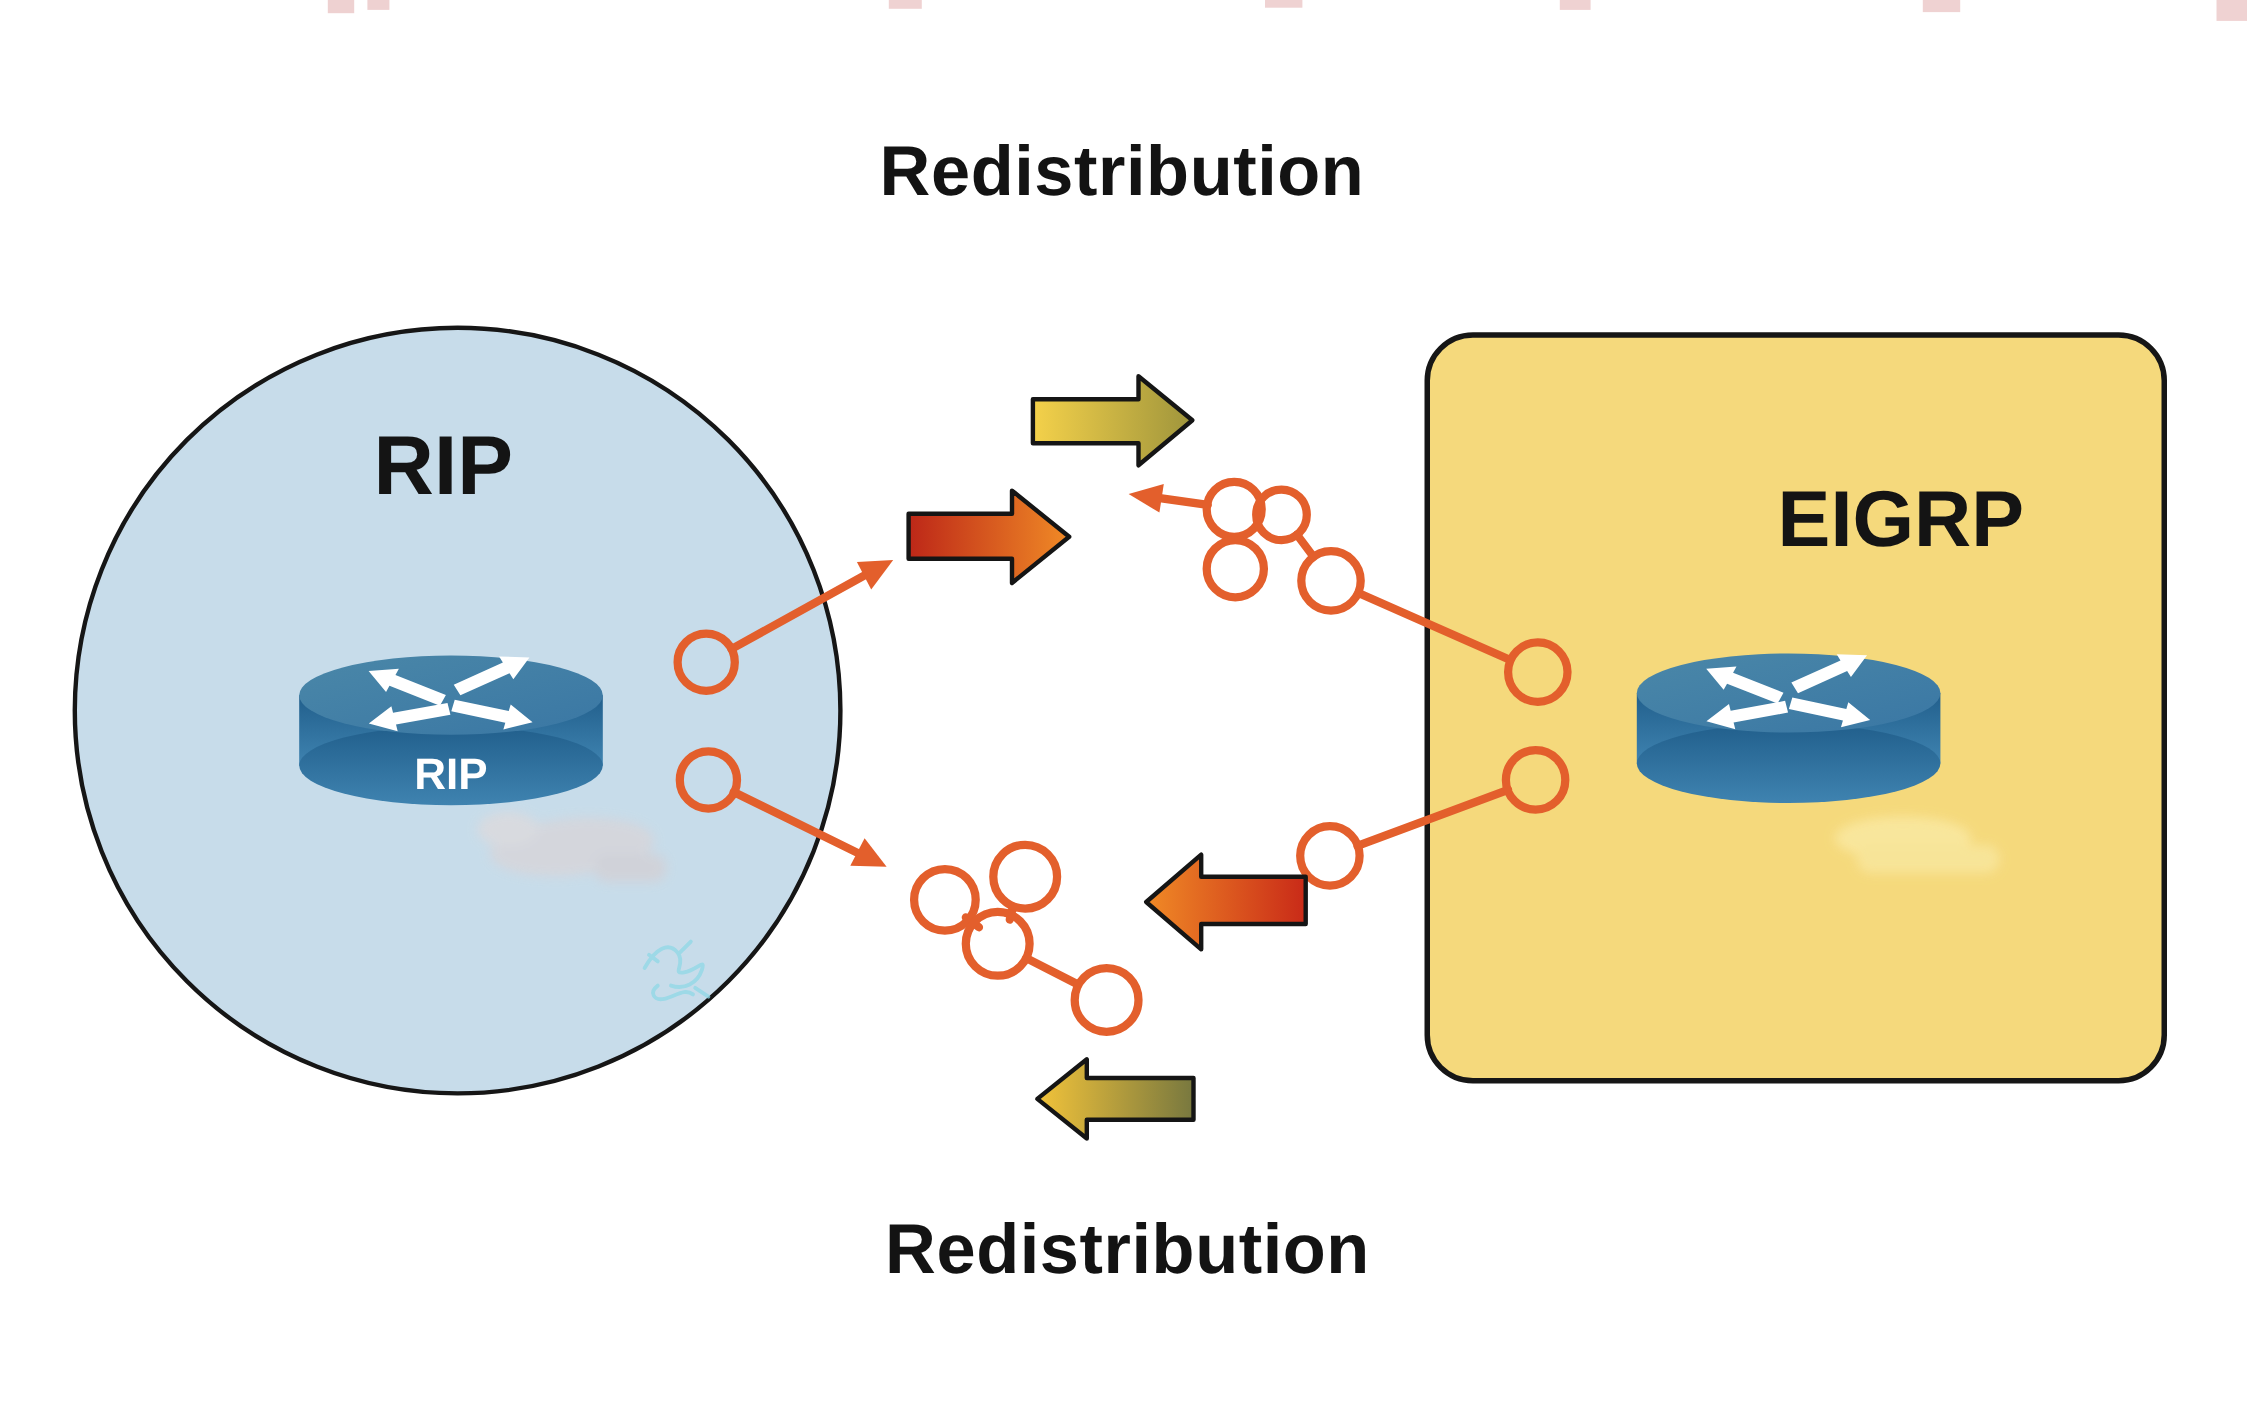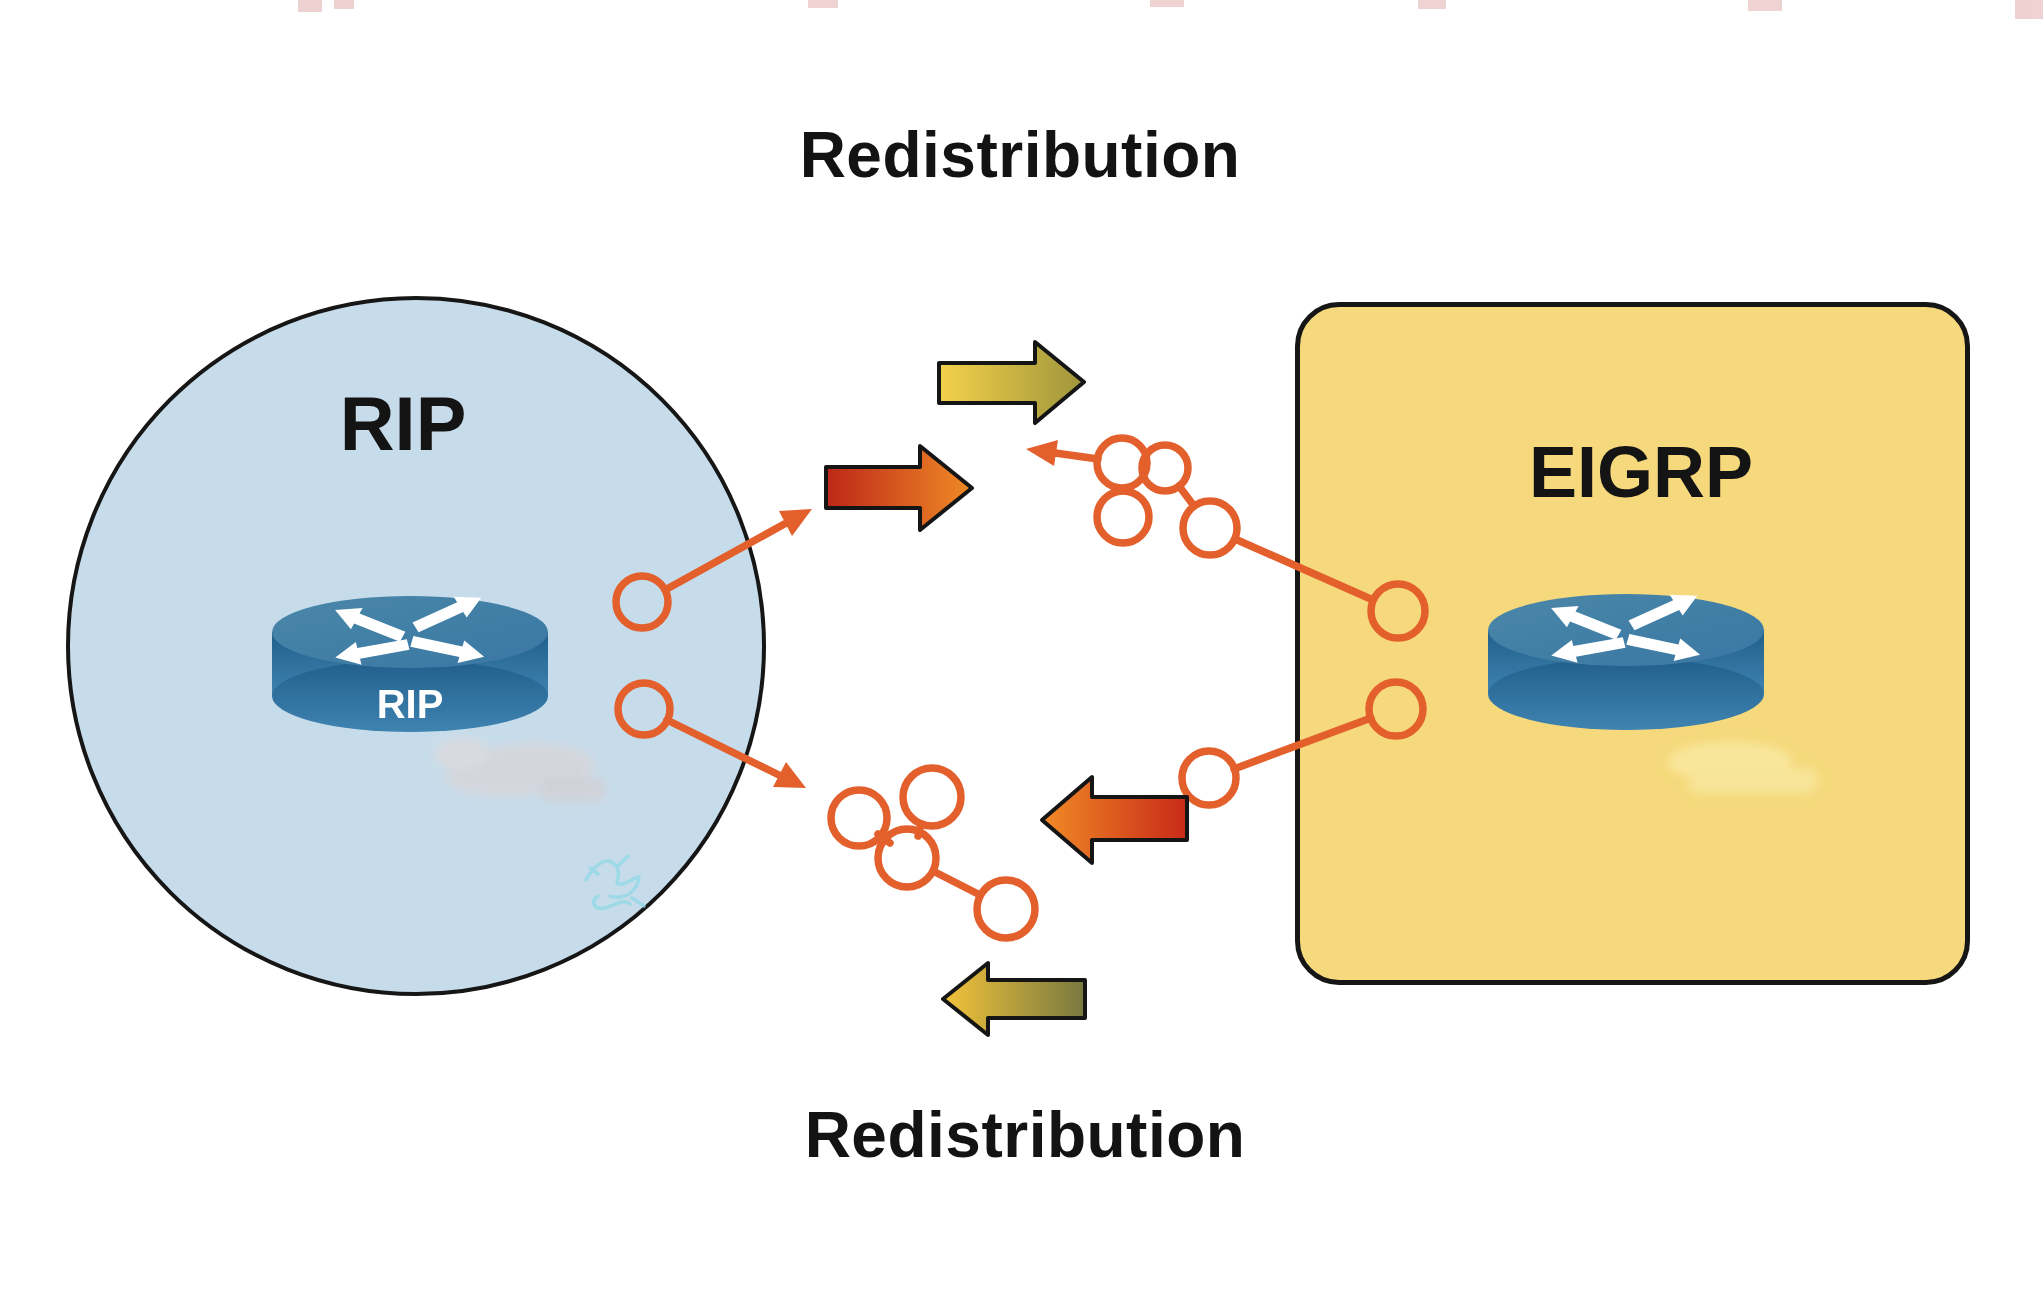--- a/index.html
+++ b/index.html
@@ -40,21 +40,21 @@
     box-sizing:border-box;
   }
   .domain-label{
     position:absolute;
     font-weight:700;
     color:#141414;
     text-align:center;
     white-space:nowrap;
   }
   #rip-label{left:283px;top:386px;width:240px;font-size:76px;line-height:76px;}
-  #eigrp-label{left:1481px;top:436px;width:320px;font-size:72px;line-height:72px;}
+  #eigrp-label{left:1568px;top:436px;width:320px;font-size:72px;line-height:72px;}
   #rip-router-label{
     position:absolute;
     left:330px;top:682px;width:160px;
     font-weight:700;font-size:40px;line-height:44px;
     color:#ffffff;text-align:center;
   }
   #gfx{position:absolute;left:0;top:0;}
 </style>
 </head>
 <body>

